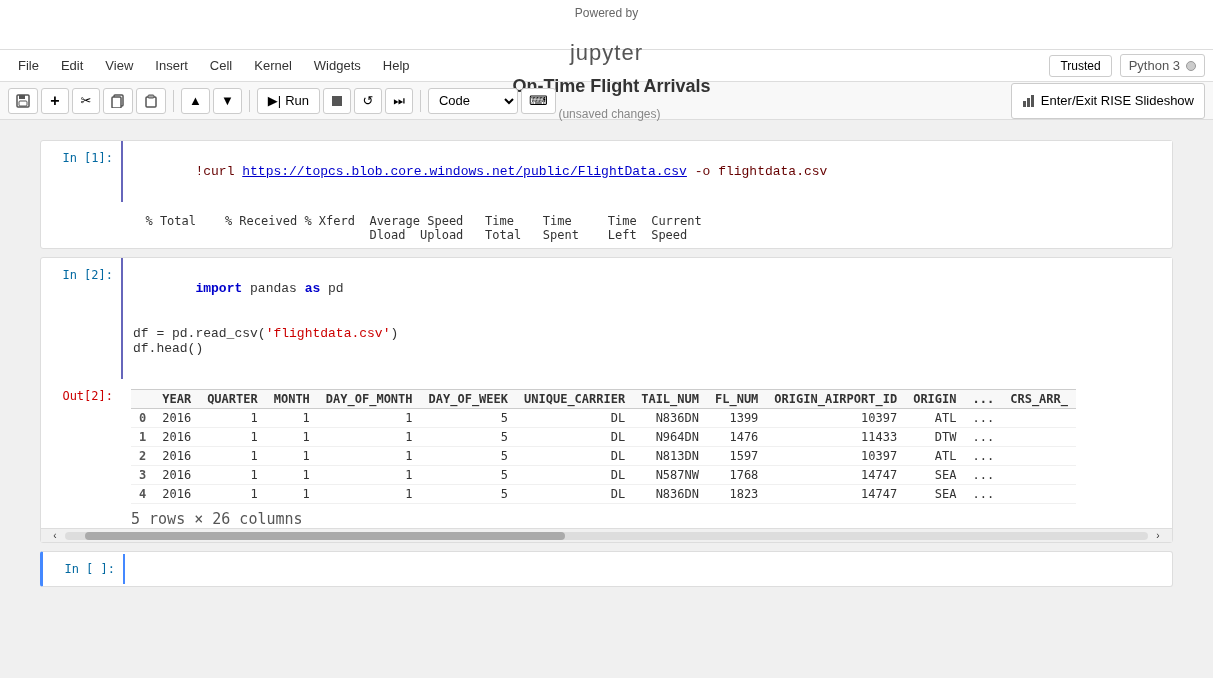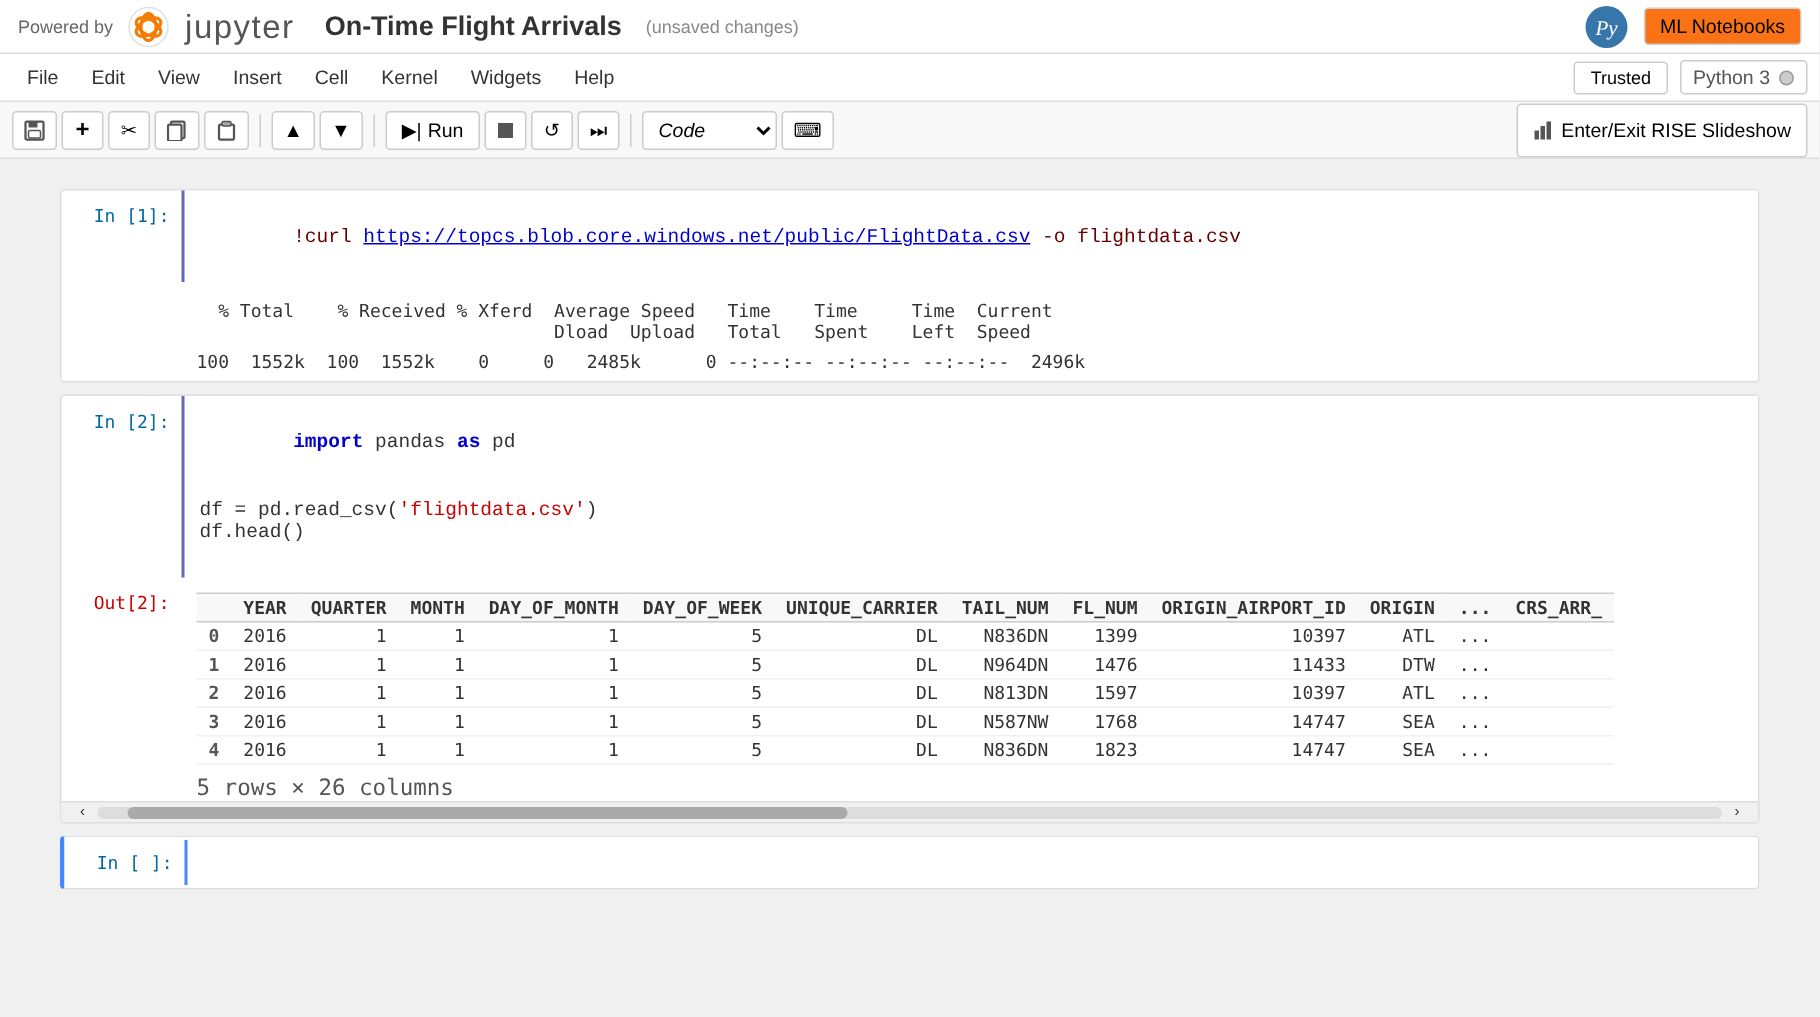--- a/index.html
+++ b/index.html
@@ -6,21 +6,22 @@
     body { font-family: Arial, sans-serif; font-size: 13px; background: #f0f0f0; color: #333; }
 
     
     #topbar {
       background: #fff;
       border-bottom: 1px solid #ddd;
       padding: 6px 12px;
       display: flex;
       align-items: center;
       gap: 10px;
-      height: 36px;
+      height: 50px;
+      flex-direction: column;
     }
     #topbar .powered-by { font-size: 12px; color: #666; display: flex; align-items: center; gap: 4px; }
     #topbar .spacer { flex: 1; }
     #topbar .ml-btn {
       background: #f97316;
       border: 1px solid #ccc;
       border-radius: 3px;
       padding: 4px 10px;
       font-size: 13px;
       cursor: pointer;
@@ -99,21 +100,20 @@
       height: 26px;
     }
     .cell-type-select {
       border: 1px solid #ccc;
       border-radius: 3px;
       padding: 2px 6px;
       font-size: 13px;
       height: 26px;
       background: white;
       min-width: 90px;
-      font-style: italic;
     }
     .tb-spacer { flex: 1; }
     .rise-btn {
       background: #fff;
       border: 1px solid #ccc;
       border-radius: 3px;
       padding: 3px 10px;
       cursor: pointer;
       font-size: 13px;
       display: flex; align-items: center; gap: 5px;
@@ -348,21 +348,20 @@
       <div class="cell-label in">In [1]:</div>
       <div class="cell-input">
         <span style="color:#660000;">!curl <span class="url-link">https://topcs.blob.core.windows.net/public/FlightData.csv</span> -o flightdata.csv</span>
       </div>
     </div>
     <div class="code-cell">
       <div class="cell-label"></div>
       <div class="cell-output">
         <div class="curl-table">  % Total    % Received % Xferd  Average Speed   Time    Time     Time  Current
                                  Dload  Upload   Total   Spent    Left  Speed</div>
-        <div class="curl-table">100  1552k  100  1552k    0     0   2485k      0 --:--:-- --:--:-- --:--:--  2496k</div>
       </div>
     </div>
   </div>
 
   <div class="cell-container">
     <div class="code-cell">
       <div class="cell-label in">In [2]:</div>
       <div class="cell-input">
         <span style="color:#0000cc; font-weight:bold;">import</span><span> pandas </span><span style="color:#0000cc; font-weight:bold;">as</span><span> pd</span>
 

